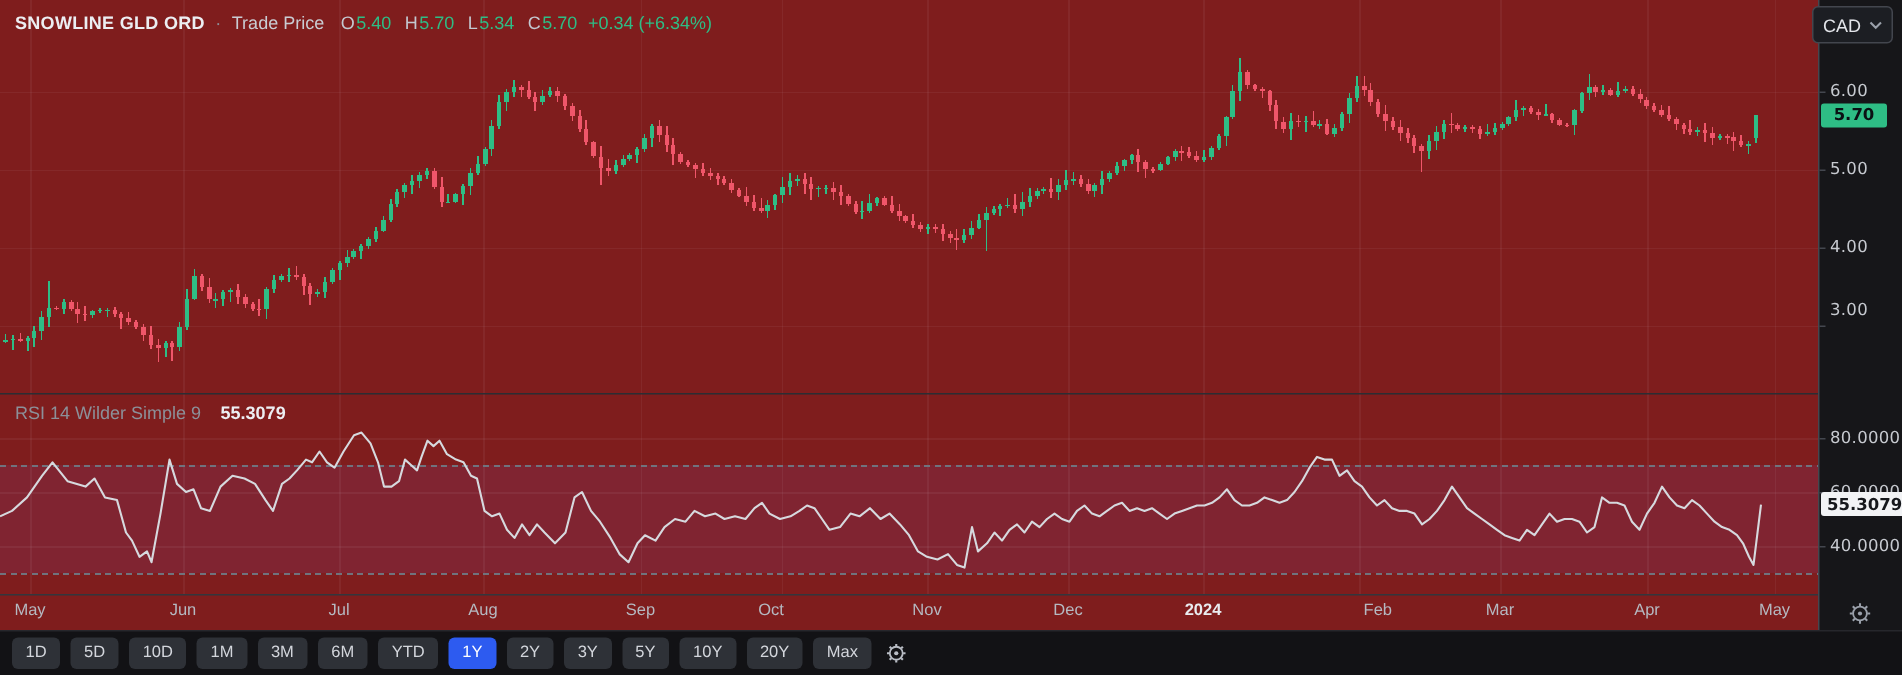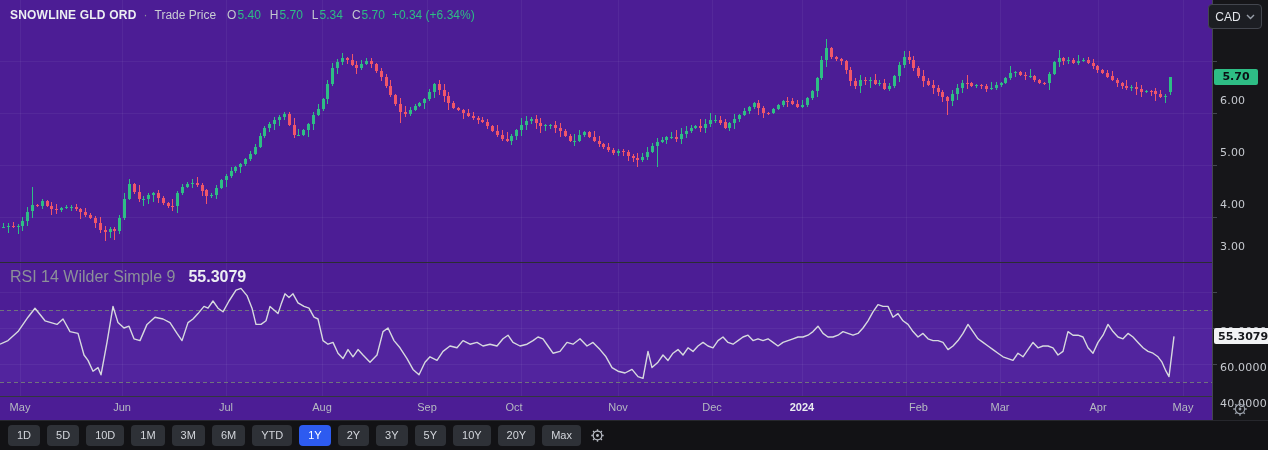--- a/index.html
+++ b/index.html
@@ -1,18 +1,18 @@
 <!DOCTYPE html>
 <html><head>
 <meta charset="utf-8">
 <style>
   html,body{margin:0;padding:0;background:#0d0e10;}
   #app{
     position:relative;width:1268px;height:450px;overflow:hidden;
-    background:#4c1d95;
+    background:#7f1d1d;
     font-family:"Liberation Sans","DejaVu Sans",sans-serif;
     -webkit-font-smoothing:antialiased;
   }
   
   .pane{position:absolute;left:0;width:1212px;}
   #price-pane{top:0;height:262px;}
   #rsi-pane{top:262px;height:134px;}
   .pane svg{position:absolute;left:0;top:0;}
   .sep{position:absolute;left:0;width:1268px;height:1px;background:#2b2d33;}
   
@@ -20,30 +20,30 @@
     position:absolute;left:10px;top:8px;z-index:5;
     display:flex;align-items:center;gap:7px;
     font-size:12px;color:#c9ccd3;white-space:nowrap;
   }
   .sym{font-weight:bold;color:#eceef2;letter-spacing:.2px;}
   .dim{color:#8c9099;}
   .ohlc{display:flex;align-items:center;gap:9px;margin-left:4px;}
   .ohlc .pair{display:flex;gap:1px;}
   .ohlc .k{color:#c3c7cf;}
   .up{color:#2ebd85;}
-  .rsi-header{top:6px;font-size:16px;}
+  .rsi-header{top:6px;font-size:12px;}
   .rsi-header .val{color:#eceef2;font-weight:bold;margin-left:6px;}
   
   #right-axis{
     position:absolute;left:1212px;top:0;width:56px;height:420px;
     border-left:1px solid #44474f;background:#161619;z-index:4;
   }
   .axis-label{
     position:absolute;left:7px;font-size:11px;color:#c6c9cf;
-    font-family:"DejaVu Sans","Liberation Sans",sans-serif;letter-spacing:.2px;margin-top:40px;
+    font-family:"DejaVu Sans","Liberation Sans",sans-serif;letter-spacing:.2px;
   }
   .axis-tick{position:absolute;left:0;width:4px;height:1px;background:#44474f;}
   .badge{
     position:absolute;left:1px;height:16px;min-width:44px;z-index:6;
     display:flex;align-items:center;justify-content:center;
     font-size:11px;font-weight:bold;border-radius:2px;padding:0 4px;box-sizing:border-box;
     font-family:"DejaVu Sans","Liberation Sans",sans-serif;
   }
   
   #currency{

